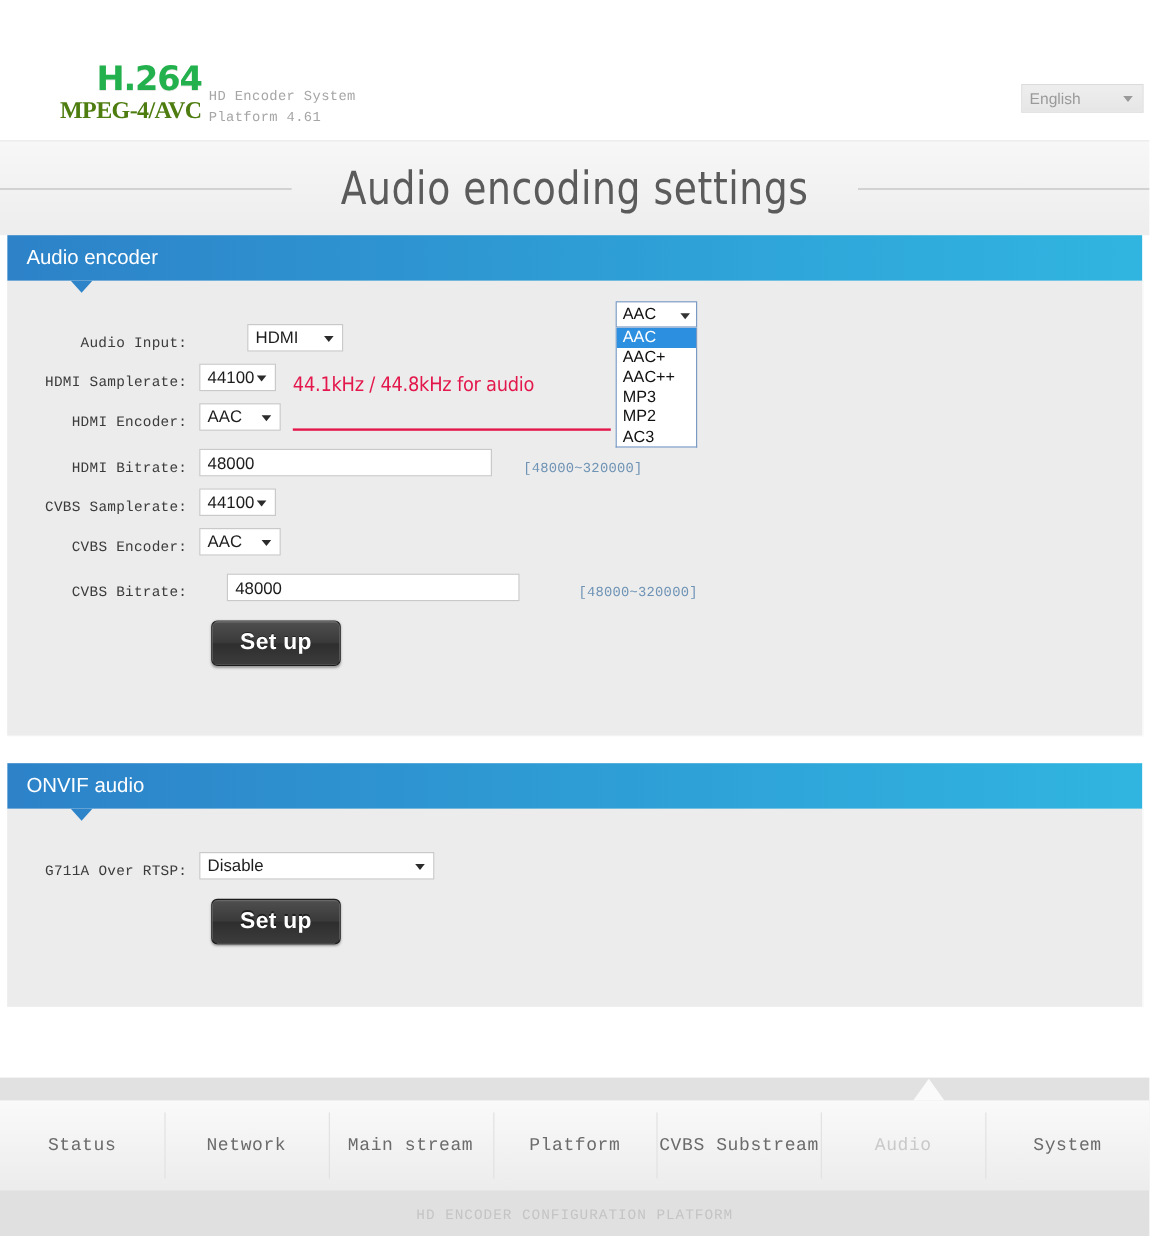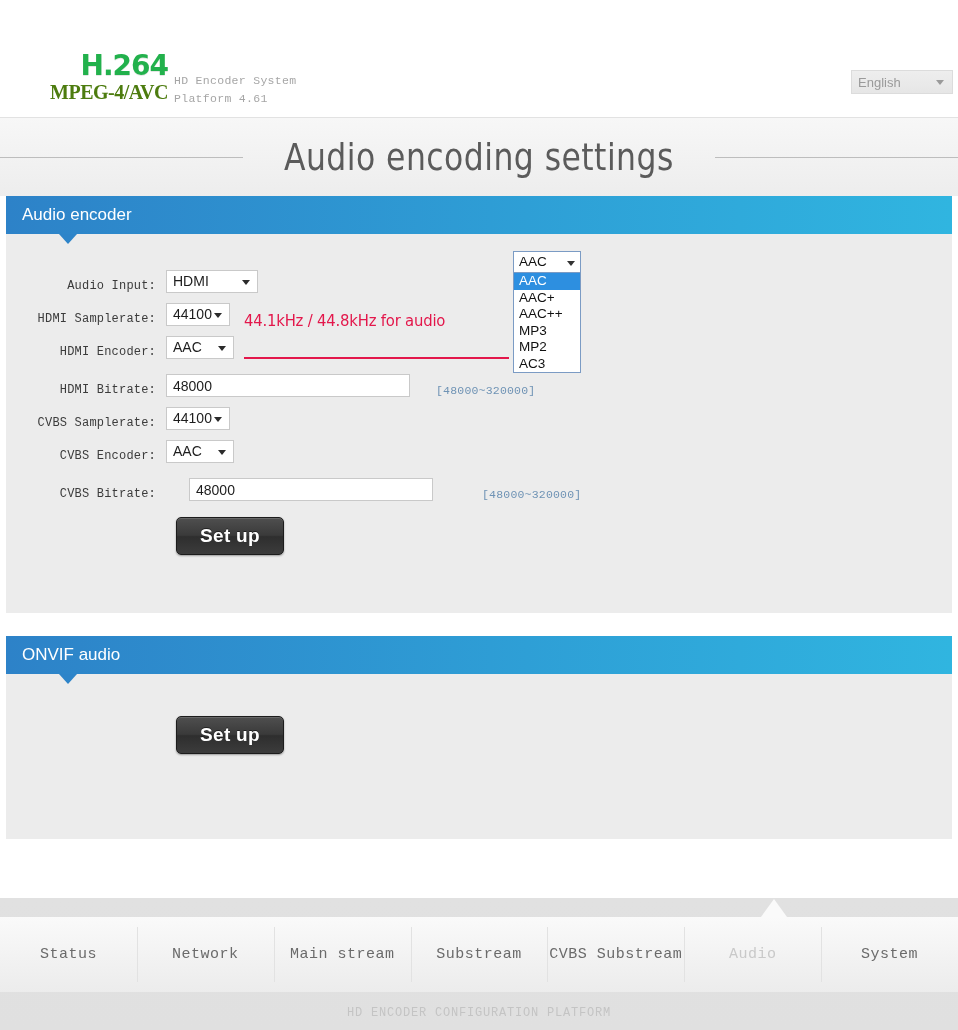--- a/index.html
+++ b/index.html
@@ -89,21 +89,21 @@
     position: relative; background: #fff; border: 1px solid #c9c9c9;
     height: 23px; font-size: 14px; color: #1d1d1d;
     padding: 0 24px 0 6px; line-height: 21px; white-space: nowrap;
     font-family: "Liberation Sans", sans-serif;
   }
   .ctl-select .arr {
     position: absolute; right: 7px; top: 9px;
     border-left: 4px solid transparent; border-right: 4px solid transparent;
     border-top: 5px solid #2b2b2b;
   }
-  .w-hdmi { width: 92px; }
+  .w-hdmi { width: 80px; margin-left: 40px; }
   .w-rate { width: 64px; }
   .w-enc  { width: 68px; }
   .w-onvif { width: 196px; font-size: 14px; }
   .ctl-input {
     width: 244px; height: 23px; background: #fff;
     border: 1px solid #c9c9c9; font-size: 14px; color: #1d1d1d;
     padding: 0 6px; font-family: "Liberation Sans", sans-serif;
   }
   .hint {
     margin-left: 26px; font-family: "Liberation Mono", monospace;
@@ -294,32 +294,39 @@
     </div>
   </div>
 
   <div class="panel" style="margin-top:22px;">
     <div class="panel-head">
       <span>ONVIF audio</span>
     </div>
     <div class="panel-notch"></div>
     <div class="panel-body" style="height:166px;">
       <div class="form">
+        <div class="row">
+          <div class="lbl">G711A Over RTSP:</div>
+          <div class="ctl-select w-onvif">
+            <span>Disable</span>
+            <span class="arr"></span>
+          </div>
+        </div>
         <button class="btn-setup">Set up</button>
       </div>
     </div>
   </div>
 
   <div class="nav-zone">
     <div class="nav-arrow"></div>
     <div class="nav-bar">
       <div class="nav-item">Status</div>
       <div class="nav-item">Network</div>
       <div class="nav-item">Main stream</div>
-      <div class="nav-item">Substream</div>
+      <div class="nav-item">Platform</div>
       <div class="nav-item">CVBS Substream</div>
       <div class="nav-item active">Audio</div>
       <div class="nav-item">System</div>
     </div>
     <div class="footer-text">HD ENCODER CONFIGURATION PLATFORM</div>
   </div>
 
 </div>
 
 </body></html>

